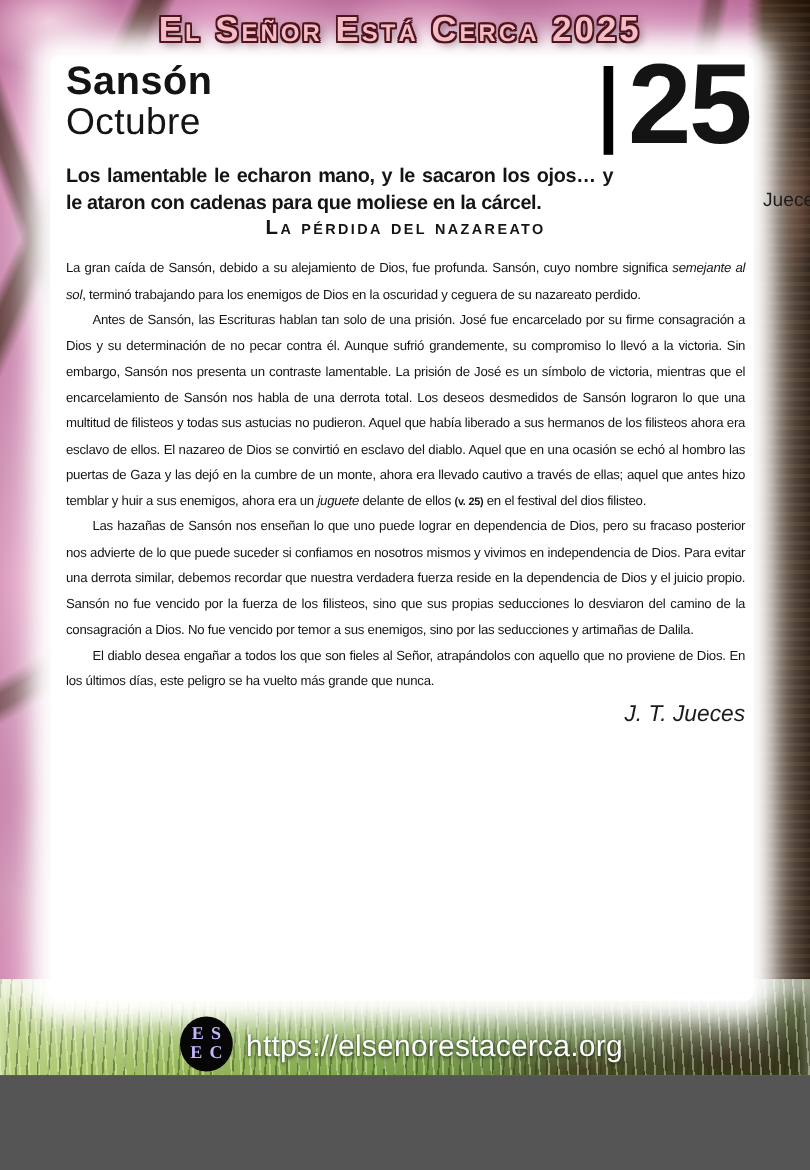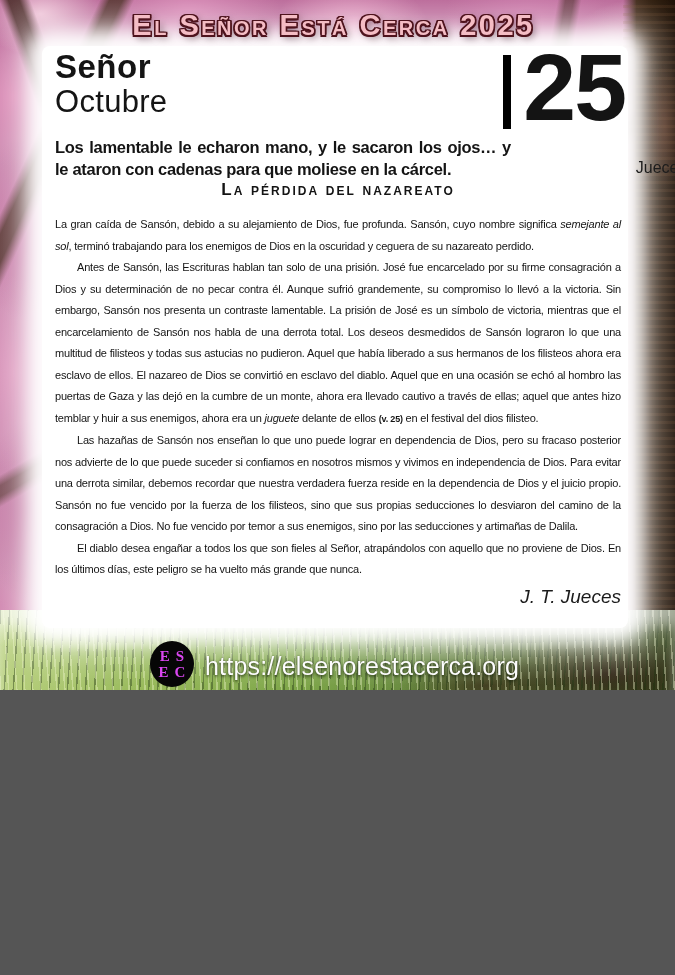--- a/index.html
+++ b/index.html
@@ -5,21 +5,21 @@
   :root{
     --title-pink:#f4bcc4;
     --title-outline:#4e131d;
     --text:#141414;
     --page-white:#ffffff;
   }
   *{box-sizing:border-box;margin:0;padding:0;}
   html,body{background:#555;}
   .page{
     position:relative;
-    width:675px;height:690px;
+    width:675px;height:896px;
     margin:0 auto;
     overflow:hidden;
     font-family:"Liberation Sans","DejaVu Sans",sans-serif;
     color:var(--text);
     
     background-color:#c883ab;
     background-image:
       linear-gradient(115deg, transparent 10%, rgba(58,28,16,.8) 11%, rgba(58,28,16,.8) 12.3%, transparent 13.5%),
       linear-gradient(70deg, transparent 27%, rgba(48,22,12,.75) 28%, rgba(48,22,12,.75) 29.2%, transparent 30.4%),
       linear-gradient(150deg, transparent 44%, rgba(58,28,16,.6) 45%, rgba(58,28,16,.6) 46%, transparent 47%),
@@ -141,21 +141,21 @@
   .footer{
     position:absolute;left:0;right:0;bottom:0;height:52px;z-index:7;
     display:flex;align-items:center;
   }
   .logo-monogram{
     position:absolute;left:150px;bottom:3px;
     width:44px;height:46px;border-radius:50%;
     background:#060606;
     display:flex;flex-direction:column;align-items:center;justify-content:center;
     font-family:"Liberation Serif","DejaVu Serif",serif;
-    color:#d946ef;font-weight:700;font-size:15px;line-height:16px;
+    color:#c4b5fd;font-weight:700;font-size:15px;line-height:16px;
   }
   .logo-row{letter-spacing:6px;text-indent:6px;}
   .site-url{
     position:absolute;left:205px;bottom:9px;
     font-weight:400;font-size:25px;letter-spacing:.2px;
     color:#fdfdfd;text-decoration:none;
     text-shadow:0 2px 3px rgba(20,30,8,.65), 0 0 2px rgba(20,30,8,.5);
   }
 </style>
 </head>
@@ -163,21 +163,21 @@
 
 <div class="page">
 
   <div class="trunk"></div>
   <div class="grass"></div>
   <div class="content-panel"></div>
 
   <div class="booklet-title">El Señor Está Cerca 2025</div>
 
   <div class="date-block">
-    <div class="day-label">Señor</div>
+    <div class="day-label">Sansón</div>
     <div class="month-label">Octubre</div>
   </div>
 
   <div class="date-number-wrap">
     <div class="date-divider"></div>
     <div class="date-number">25</div>
   </div>
 
   <div class="content">
     <div class="scripture">

